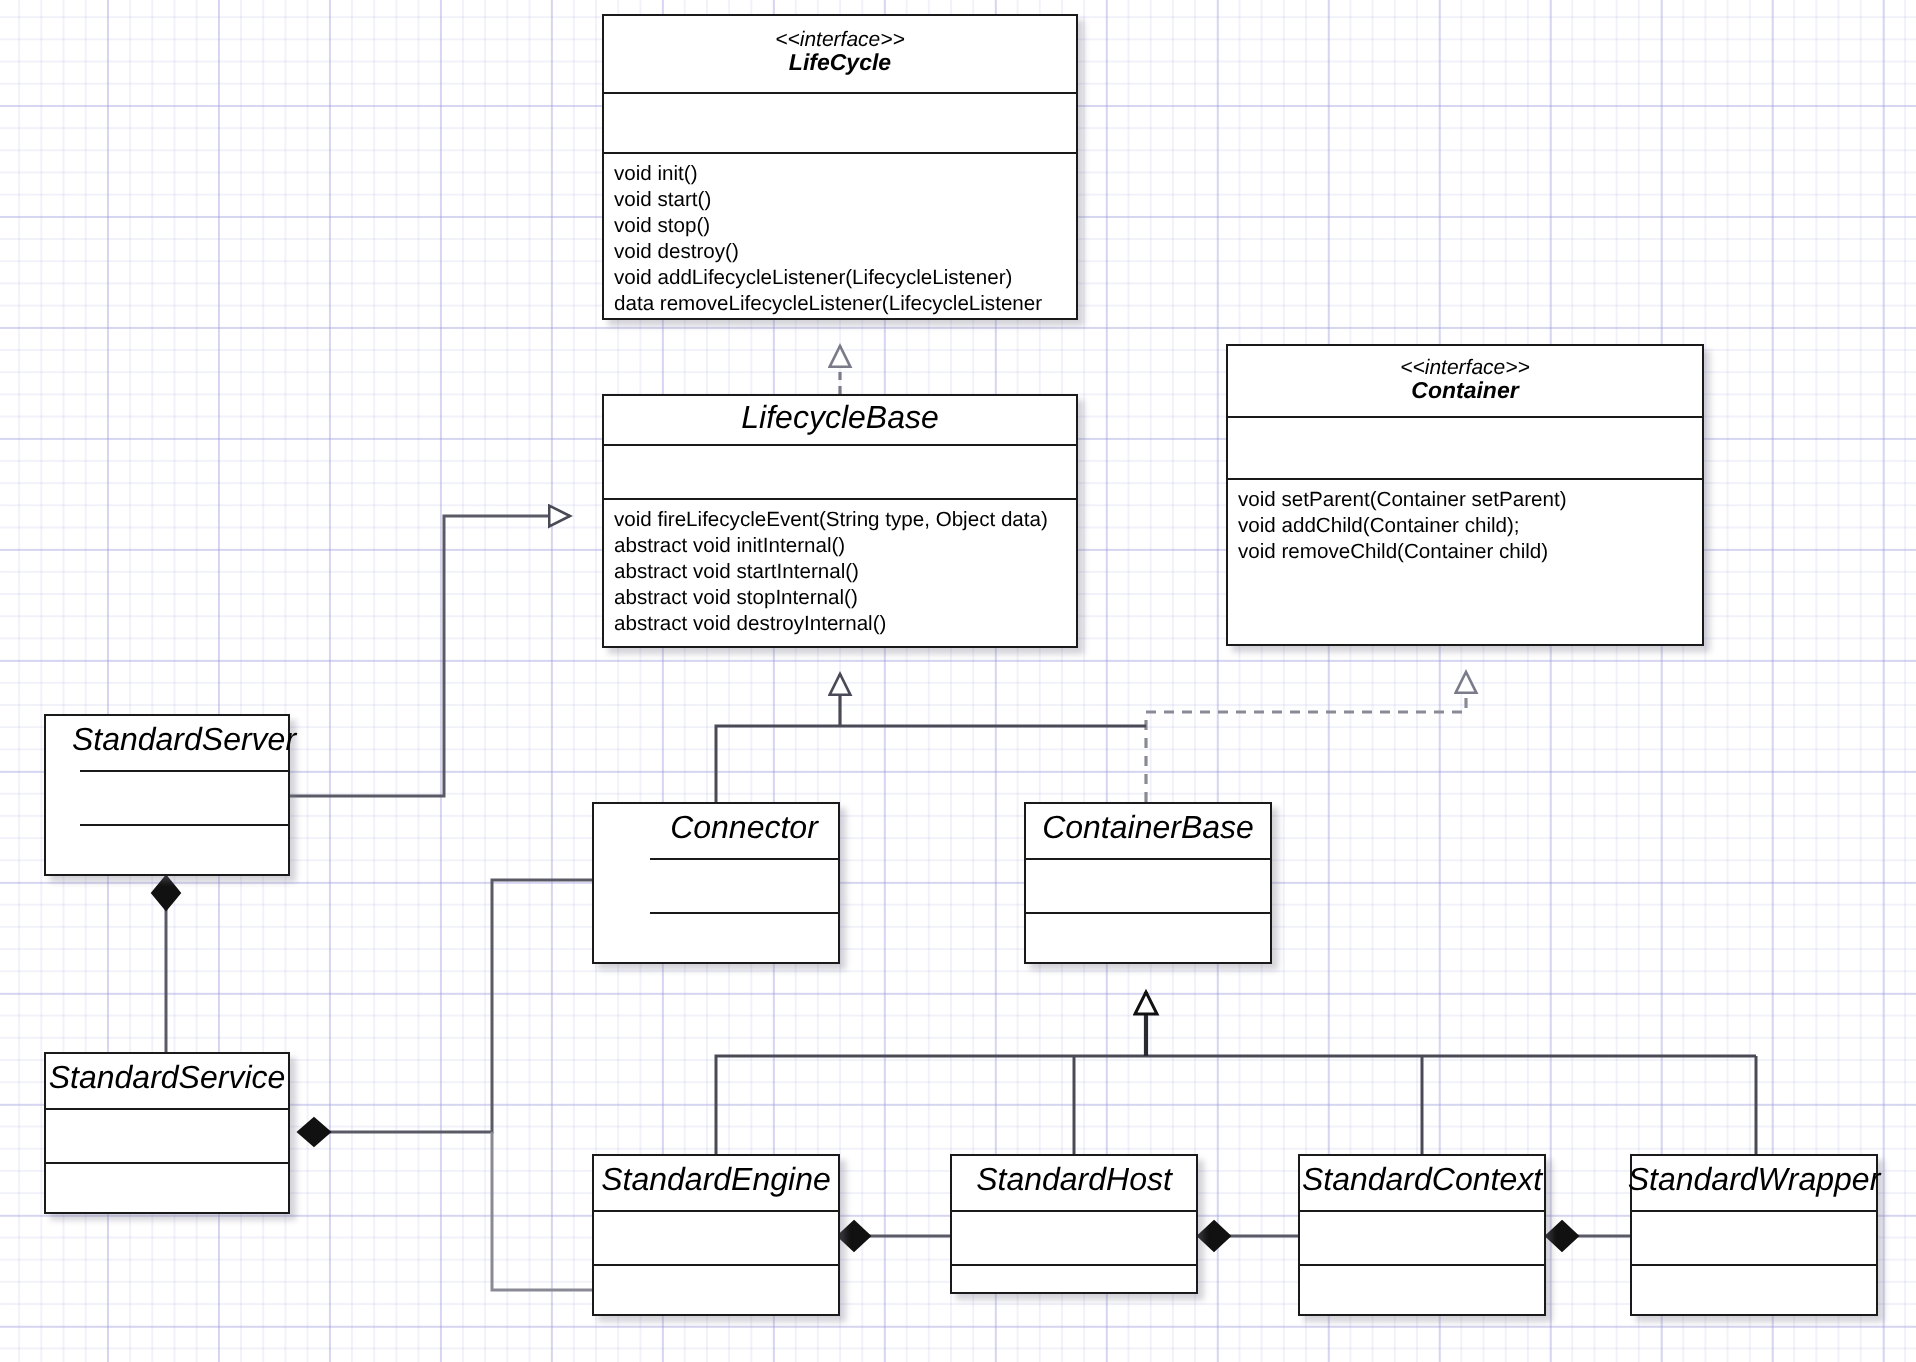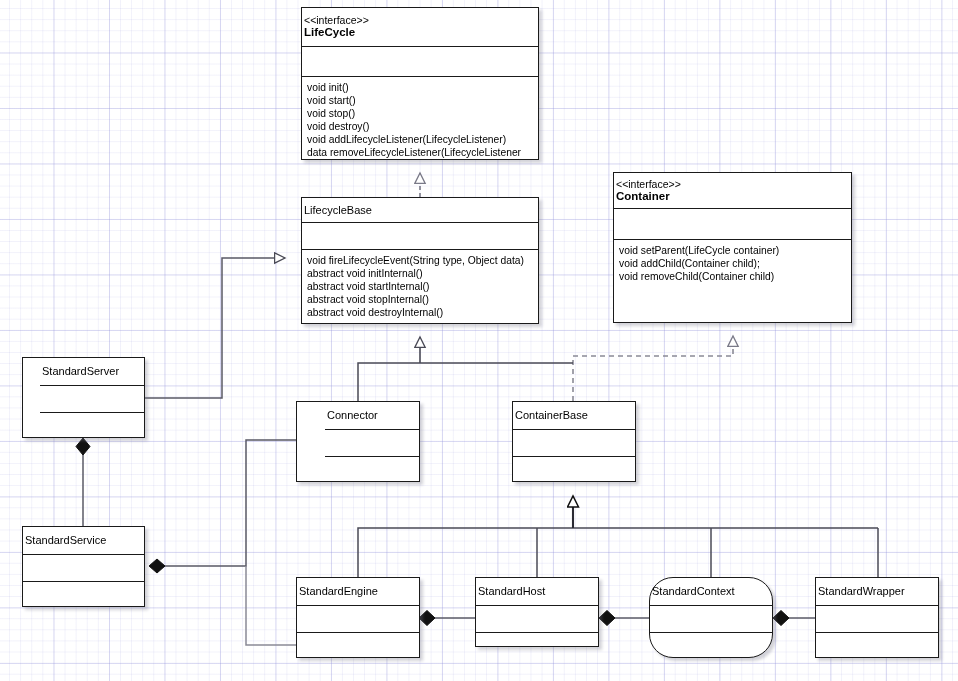--- a/index.html
+++ b/index.html
@@ -40,31 +40,32 @@
     box-sizing: border-box;
     box-shadow: 3px 3px 3px rgba(120,120,140,0.33);
     z-index: 5;
   }
   .uml-head {
     border-bottom: 1.6px solid #1a1a1a;
     text-align: center;
     box-sizing: border-box;
     display: flex;
     flex-direction: column;
-    align-items: flex-start;
+    align-items: center;
     justify-content: center;
     line-height: 1.18;
     padding: 3px 2px;
+    font-style: italic;
   }
   .stereotype {
     font-size: 10.5px;
     color: #000;
   }
   .cls-name {
-    font-size: 11px;
+    font-size: 16px;
     color: #000;
   }
   .cls-name.bold { font-weight: bold; font-size: 11.5px; }
   .uml-attrs {
     border-bottom: 1.6px solid #1a1a1a;
     box-sizing: border-box;
   }
   .uml-ops {
     box-sizing: border-box;
     padding: 4px 5px 3px 5px;
@@ -161,21 +162,21 @@
         </div>
         <div class="uml-attrs" style="height: 27px;"></div>
         <div class="uml-ops"><span class="op-line">void fireLifecycleEvent(String type, Object data)</span><span class="op-line">abstract void initInternal()</span><span class="op-line">abstract void startInternal()</span><span class="op-line">abstract void stopInternal()</span><span class="op-line">abstract void destroyInternal()</span></div>
       </div>
       <div class="uml-box" style="left: 613px; top: 172px; width: 239px; height: 151px;">
         <div class="uml-head" style="height: 36px;">
           <div class="stereotype">&lt;&lt;interface&gt;&gt;</div>
           <div class="cls-name bold">Container</div>
         </div>
         <div class="uml-attrs" style="height: 31px;"></div>
-        <div class="uml-ops"><span class="op-line">void setParent(LifeCycle container)</span><span class="op-line">void addChild(Container child);</span><span class="op-line">void removeChild(Container child)</span></div>
+        <div class="uml-ops"><span class="op-line">void setParent(Container setParent)</span><span class="op-line">void addChild(Container child);</span><span class="op-line">void removeChild(Container child)</span></div>
       </div>
       <div class="uml-box" style="left: 22px; top: 357px; width: 123px; height: 81px; padding-left: 17px;">
         <div class="uml-head" style="height: 28px;">
           <div class="cls-name">StandardServer</div>
         </div>
         <div class="uml-attrs" style="height: 27px;"></div>
         <div class="uml-ops"></div>
       </div>
       <div class="uml-box" style="left: 22px; top: 526px; width: 123px; height: 81px;">
         <div class="uml-head" style="height: 28px;">
@@ -205,21 +206,21 @@
         <div class="uml-attrs" style="height: 27px;"></div>
         <div class="uml-ops"></div>
       </div>
       <div class="uml-box" style="left: 475px; top: 577px; width: 124px; height: 70px;">
         <div class="uml-head" style="height: 28px;">
           <div class="cls-name">StandardHost</div>
         </div>
         <div class="uml-attrs" style="height: 27px;"></div>
         <div class="uml-ops"></div>
       </div>
-      <div class="uml-box" style="left: 649px; top: 577px; width: 124px; height: 81px; border-radius: 24px;">
+      <div class="uml-box" style="left: 649px; top: 577px; width: 124px; height: 81px;">
         <div class="uml-head" style="height: 28px;">
           <div class="cls-name">StandardContext</div>
         </div>
         <div class="uml-attrs" style="height: 27px;"></div>
         <div class="uml-ops"></div>
       </div>
       <div class="uml-box" style="left: 815px; top: 577px; width: 124px; height: 81px;">
         <div class="uml-head" style="height: 28px;">
           <div class="cls-name">StandardWrapper</div>
         </div>

